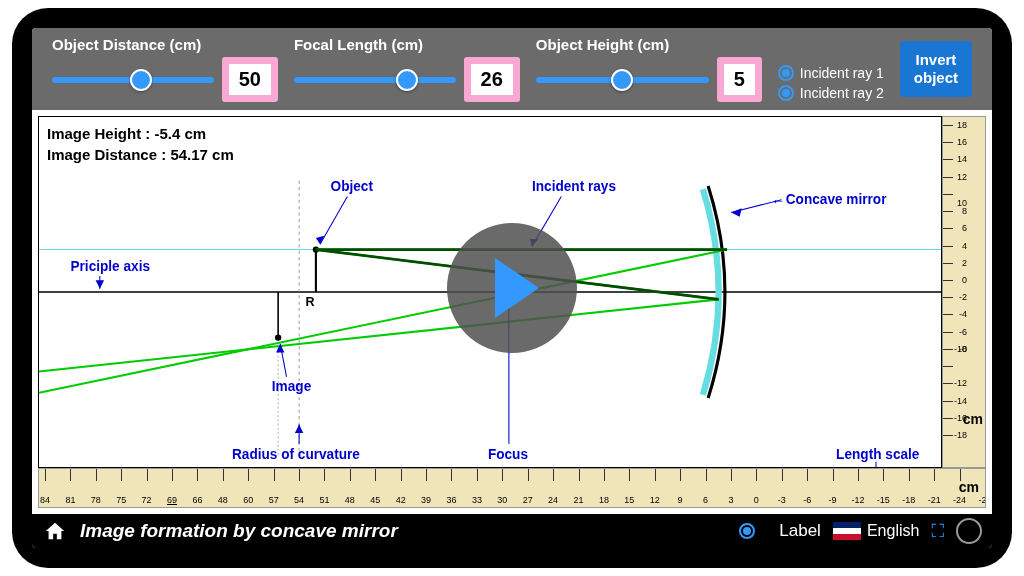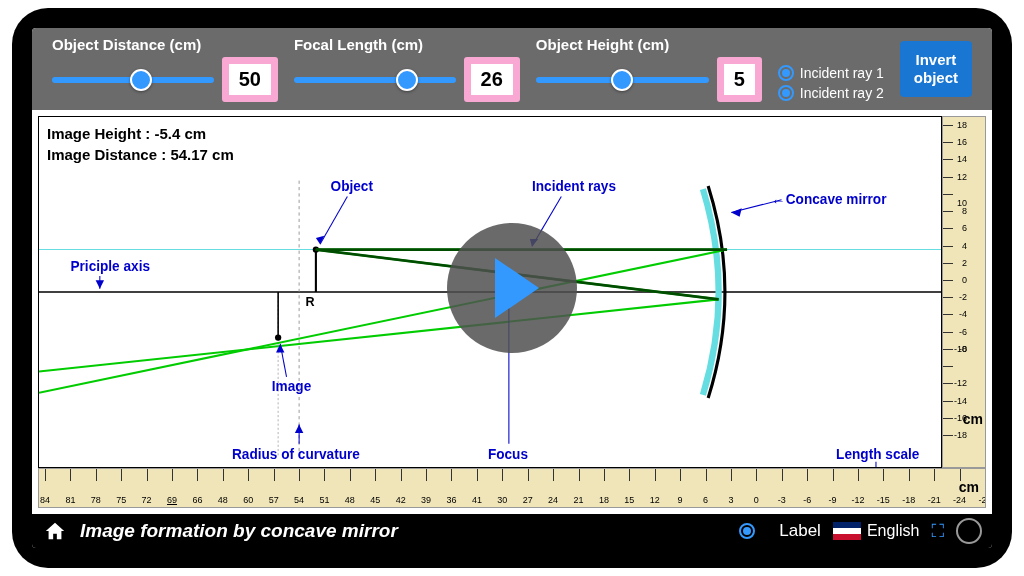--- a/index.html
+++ b/index.html
@@ -468,21 +468,21 @@
         <div class="hruler-tick" style="left: 310.865px;">48</div>
         <div style="position: absolute; top: 0px; width: 1px; height: 12px; background: rgb(51, 51, 51); left: 310.865px;"></div>
         <div class="hruler-tick" style="left: 336.27px;">45</div>
         <div style="position: absolute; top: 0px; width: 1px; height: 12px; background: rgb(51, 51, 51); left: 336.27px;"></div>
         <div class="hruler-tick" style="left: 361.676px;">42</div>
         <div style="position: absolute; top: 0px; width: 1px; height: 12px; background: rgb(51, 51, 51); left: 361.676px;"></div>
         <div class="hruler-tick" style="left: 387.081px;">39</div>
         <div style="position: absolute; top: 0px; width: 1px; height: 12px; background: rgb(51, 51, 51); left: 387.081px;"></div>
         <div class="hruler-tick" style="left: 412.486px;">36</div>
         <div style="position: absolute; top: 0px; width: 1px; height: 12px; background: rgb(51, 51, 51); left: 412.486px;"></div>
-        <div class="hruler-tick" style="left: 437.892px;">41</div>
+        <div class="hruler-tick" style="left: 437.892px;">33</div>
         <div style="position: absolute; top: 0px; width: 1px; height: 12px; background: rgb(51, 51, 51); left: 437.892px;"></div>
         <div class="hruler-tick" style="left: 463.297px;">30</div>
         <div style="position: absolute; top: 0px; width: 1px; height: 12px; background: rgb(51, 51, 51); left: 463.297px;"></div>
         <div class="hruler-tick" style="left: 488.703px;">27</div>
         <div style="position: absolute; top: 0px; width: 1px; height: 12px; background: rgb(51, 51, 51); left: 488.703px;"></div>
         <div class="hruler-tick" style="left: 514.108px;">24</div>
         <div style="position: absolute; top: 0px; width: 1px; height: 12px; background: rgb(51, 51, 51); left: 514.108px;"></div>
         <div class="hruler-tick" style="left: 539.514px;">21</div>
         <div style="position: absolute; top: 0px; width: 1px; height: 12px; background: rgb(51, 51, 51); left: 539.514px;"></div>
         <div class="hruler-tick" style="left: 564.919px;">18</div>

